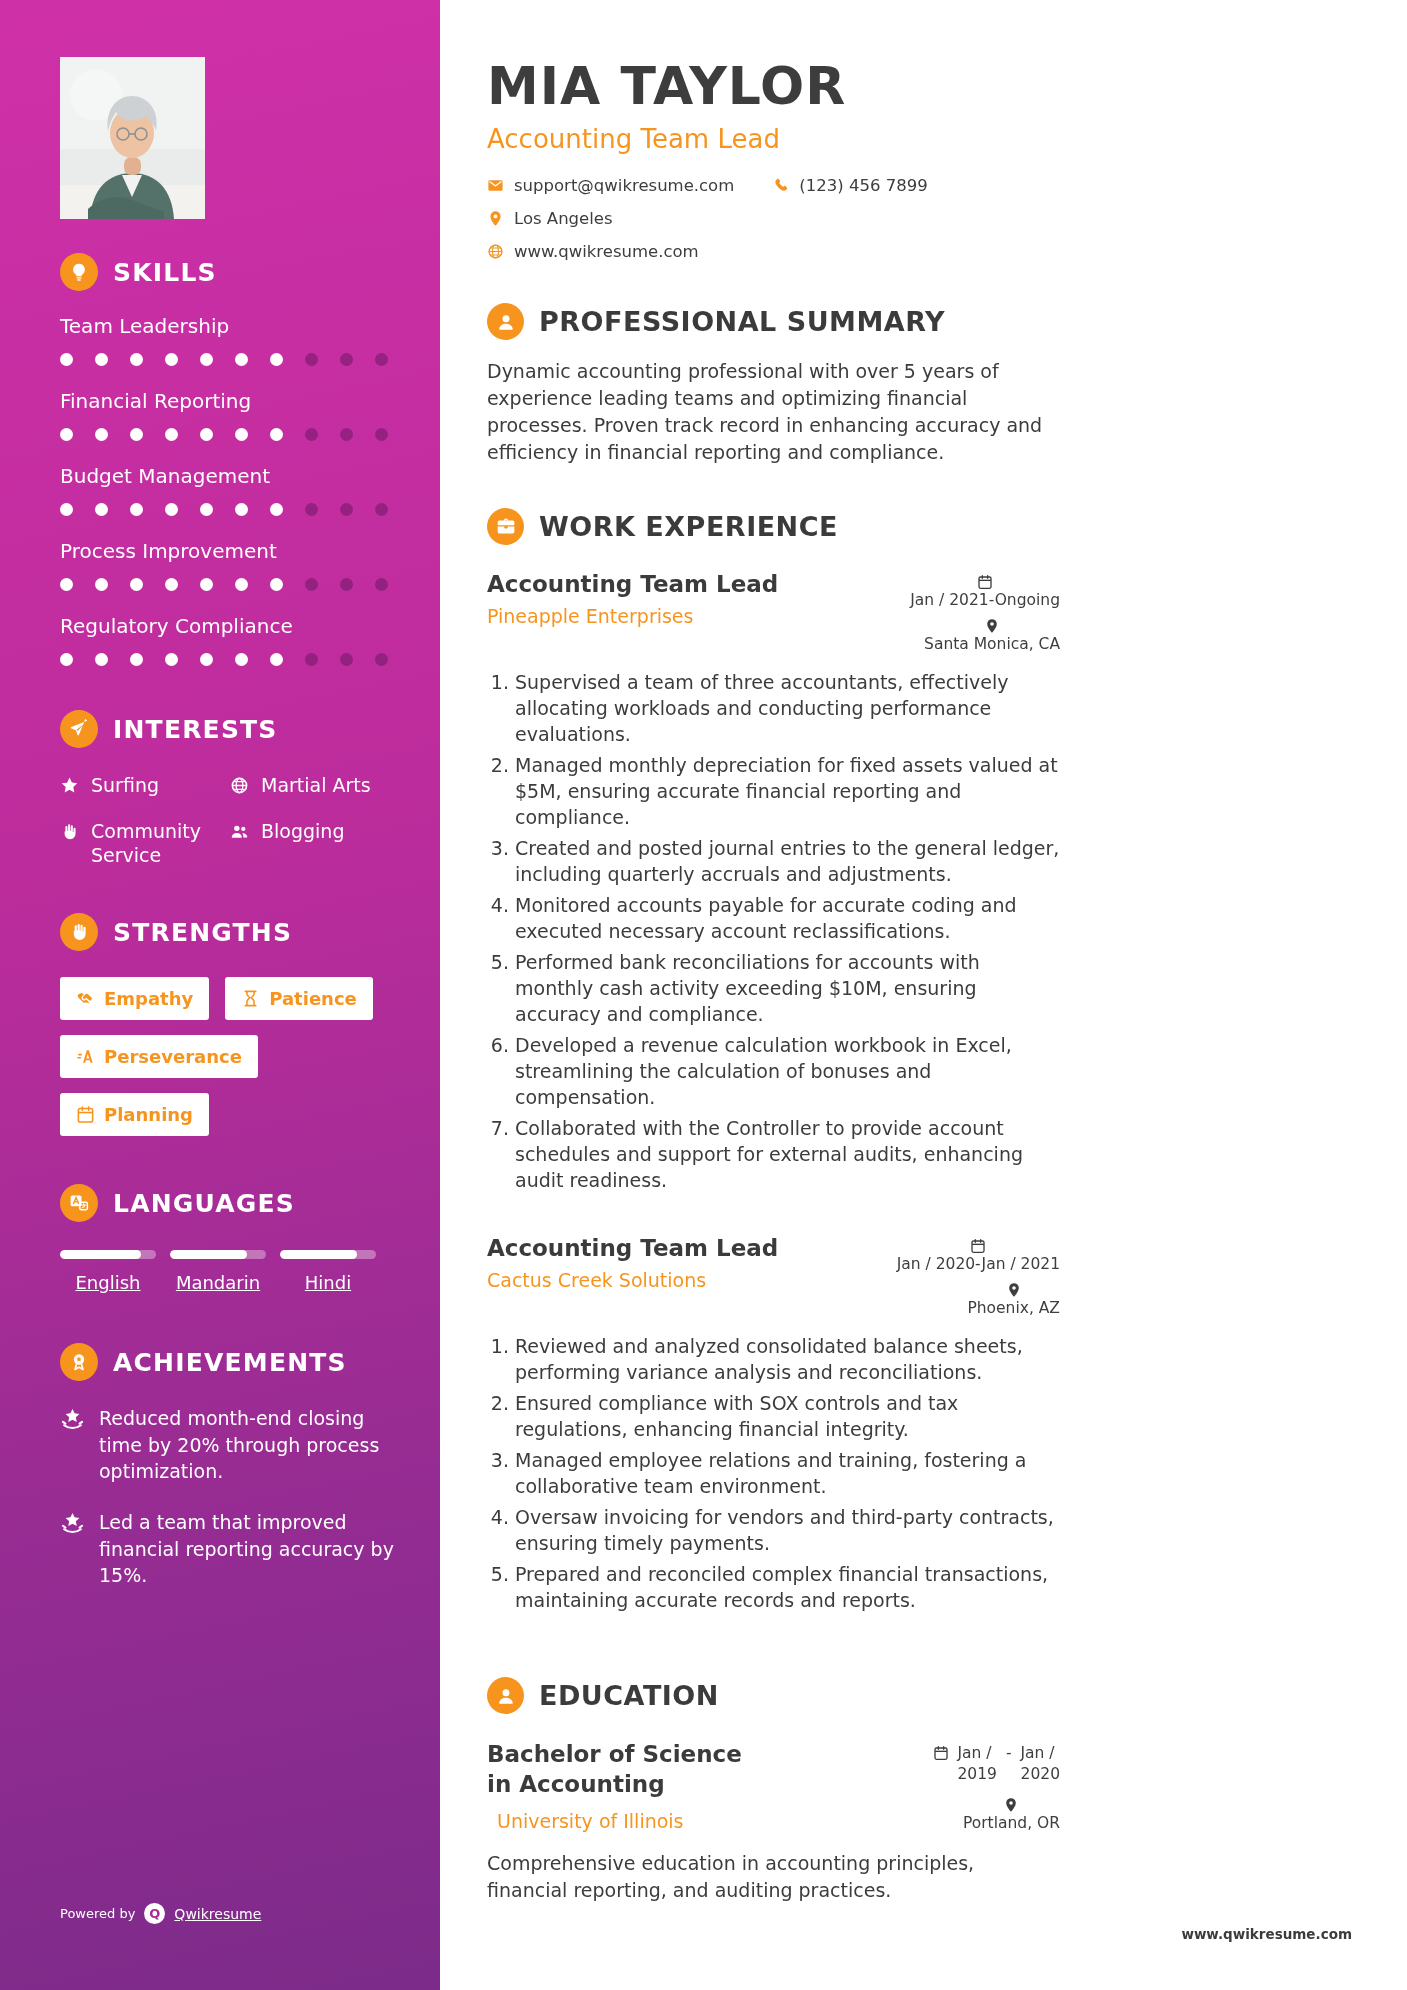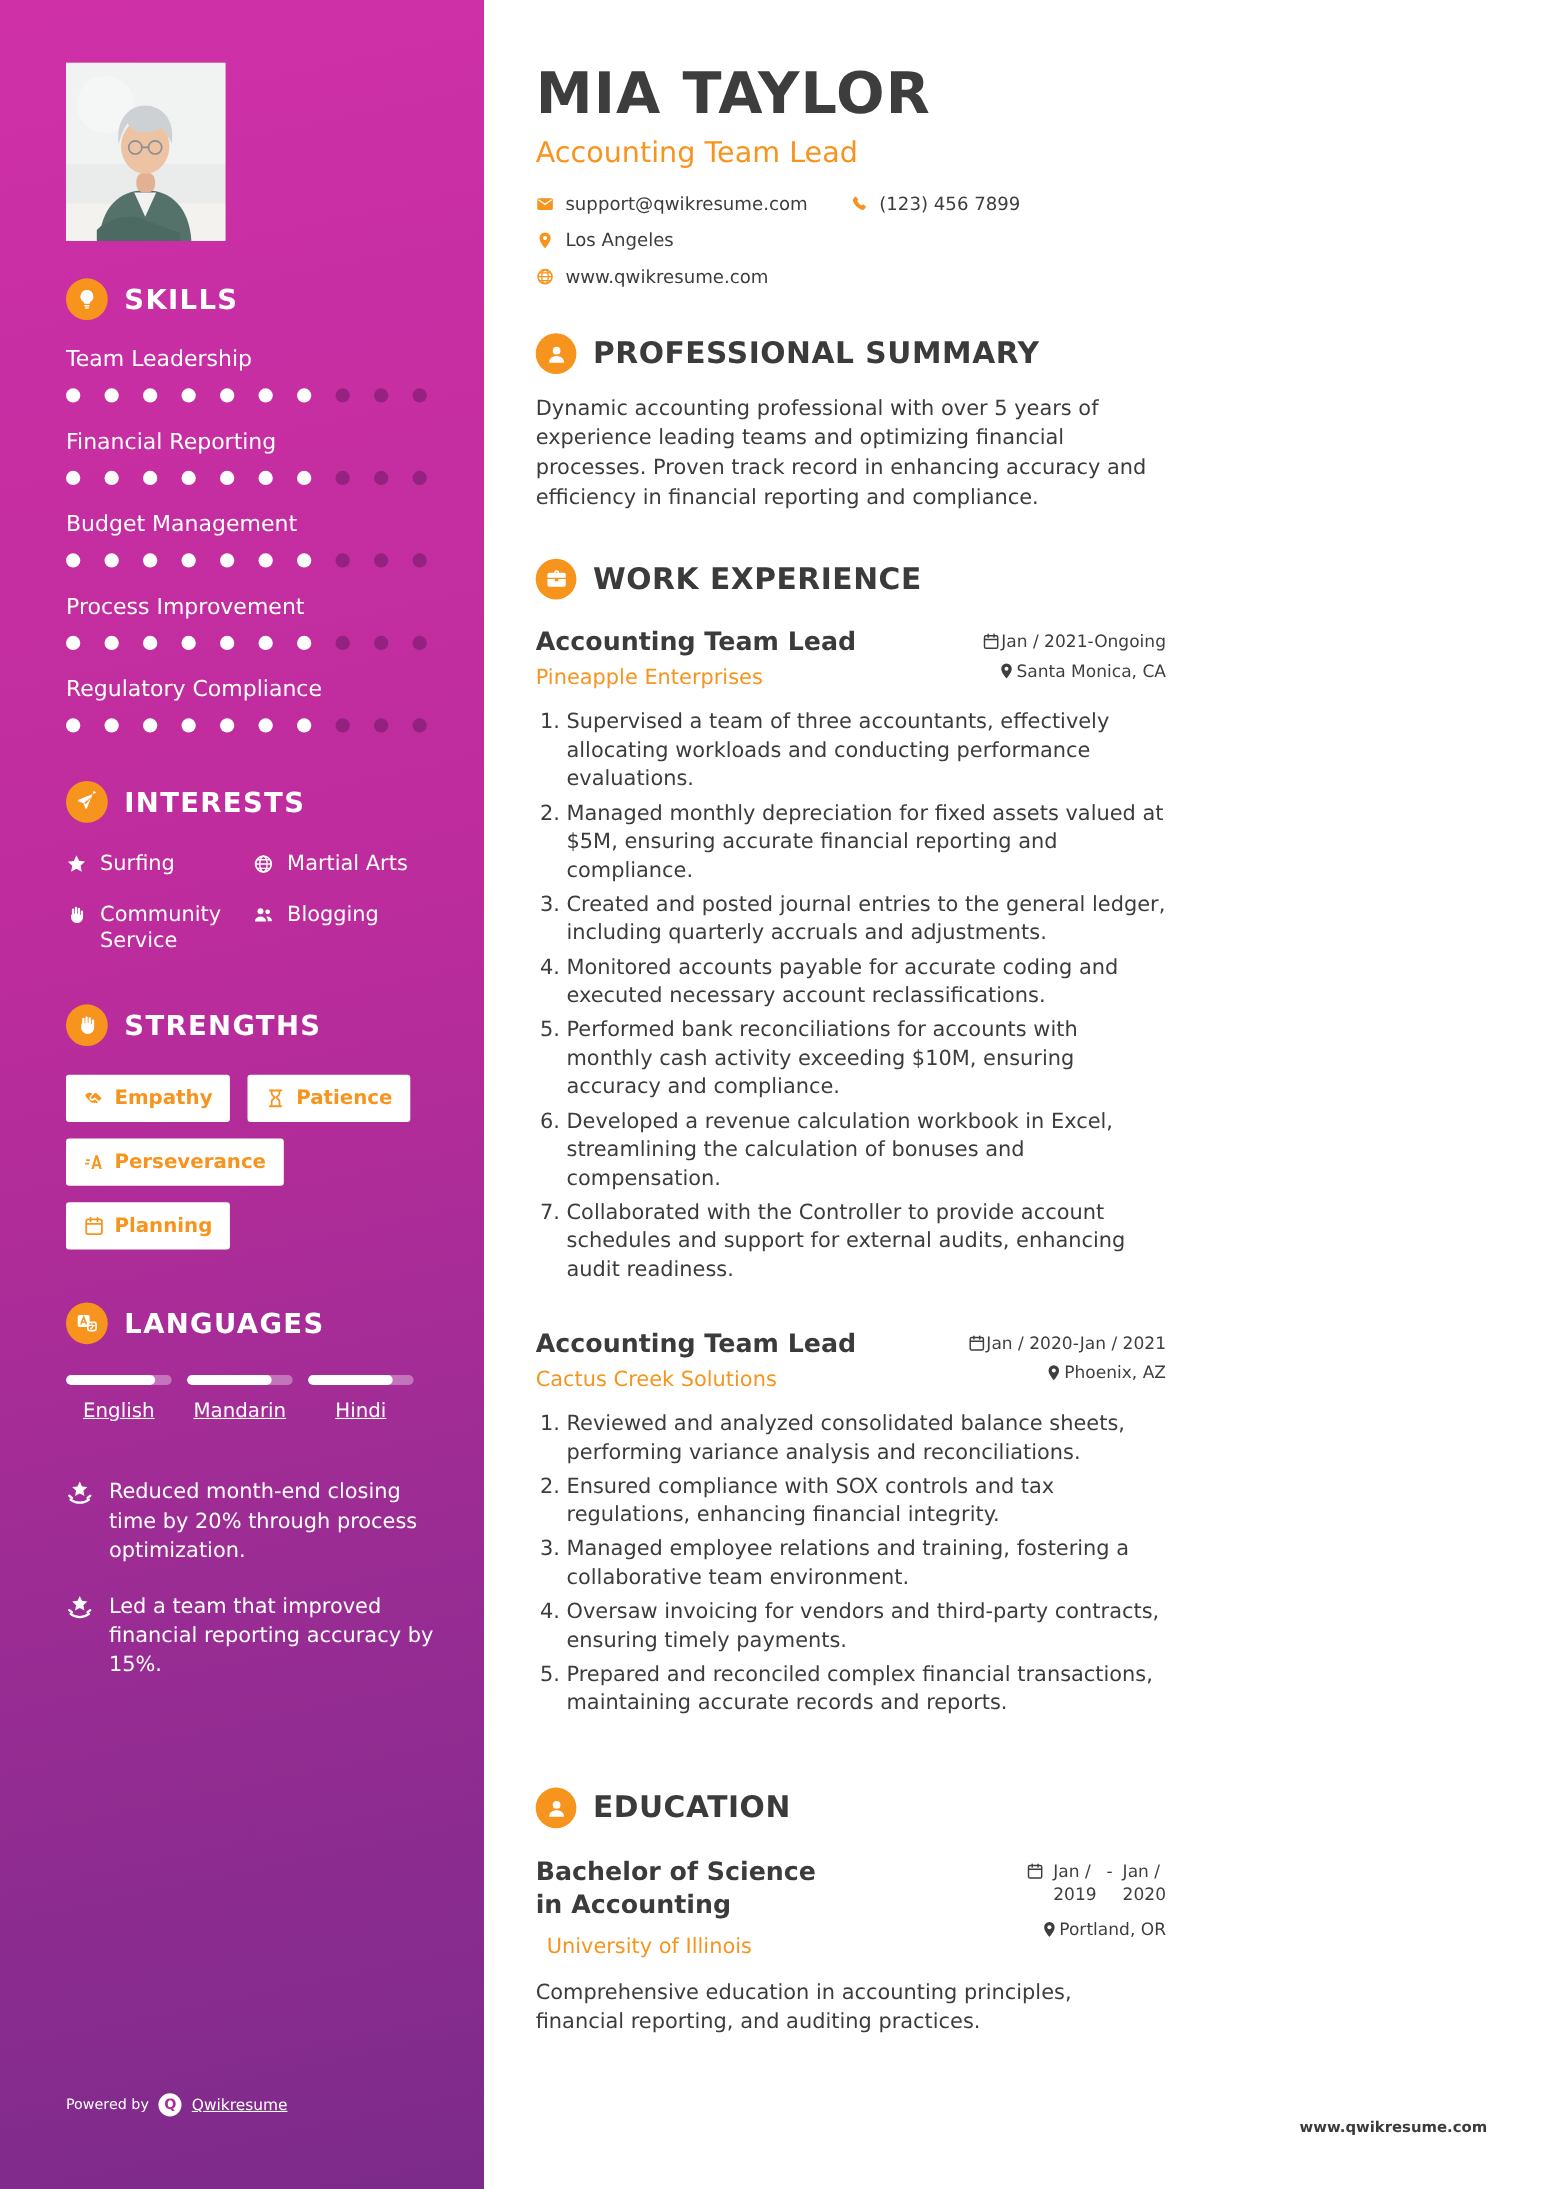--- a/index.html
+++ b/index.html
@@ -76,21 +76,21 @@
   .m-sec .badge { width: 37px; height: 37px; }
   .m-sec .sec-h .t { font-size: 27px; color: #3b3b3b; letter-spacing: 0.5px; }
   .para { margin-top: 18px; font-size: 19px; line-height: 1.42; color: #3c3c3c; }
 
   .job { margin-top: 26px; }
   .job + .job { margin-top: 42px; }
   .job-head { display: flex; justify-content: space-between; align-items: flex-start; }
   .job-title { font-size: 23px; font-weight: 700; color: #3b3b3b; }
   .job-company { margin-top: 8px; font-size: 19px; color: #f7941e; font-weight: 500; }
   .jh-right { flex: 0 0 auto; display: flex; flex-direction: column; align-items: flex-end; gap: 9px; padding-top: 3px; }
-  .meta-row { display: flex; align-items: center; gap: 1px; font-size: 15.5px; color: #3e3e3e; }
+  .meta-row { display: flex; align-items: center; gap: 1px; font-size: 15.5px; color: #3e3e3e; flex-direction: column; }
   .meta-row .ic { width: 16px; height: 16px; color: #3e3e3e; }
   .bullets { margin-top: 16px; padding-left: 28px; font-size: 19px; line-height: 1.37; color: #3c3c3c; }
   .bullets li { margin-bottom: 5px; }
 
   .edu-head { display: flex; justify-content: space-between; align-items: flex-start; margin-top: 26px; }
   .degree { font-size: 23px; font-weight: 700; color: #3b3b3b; max-width: 280px; line-height: 1.3; }
   .school { margin-top: 10px; font-size: 19px; color: #f7941e; font-weight: 500; margin-left: 10px; }
   .edu-right { display: flex; flex-direction: column; align-items: flex-end; gap: 12px; padding-top: 3px; }
   .edu-dates { display: flex; gap: 9px; font-size: 15.5px; color: #3e3e3e; line-height: 1.35; }
   .edu-dates .ic { width: 16px; height: 16px; margin-top: 2px; color: #3e3e3e; }
@@ -400,20 +400,28 @@
           <div class="lang">
             <div class="bar">
               <div class="fill" style="width: 80%;"></div>
             </div>
             <div class="lang-lbl">Hindi</div>
           </div>
         </div>
     </section>
 
     <section class="sb-sec-achievements">
+      <div class="sec-h">
+        <span class="badge">
+            <svg>
+              <use href="#sym-award"></use>
+            </svg>
+          </span>
+        <span class="t">ACHIEVEMENTS</span>
+      </div>
       <div>
 
       <div class="ach">
             <svg class="ic">
               <use href="#sym-medal"></use>
             </svg>
             <div>Reduced month-end closing time by 20% through process optimization.</div>
           </div>
           <div class="ach">
             <svg class="ic">

